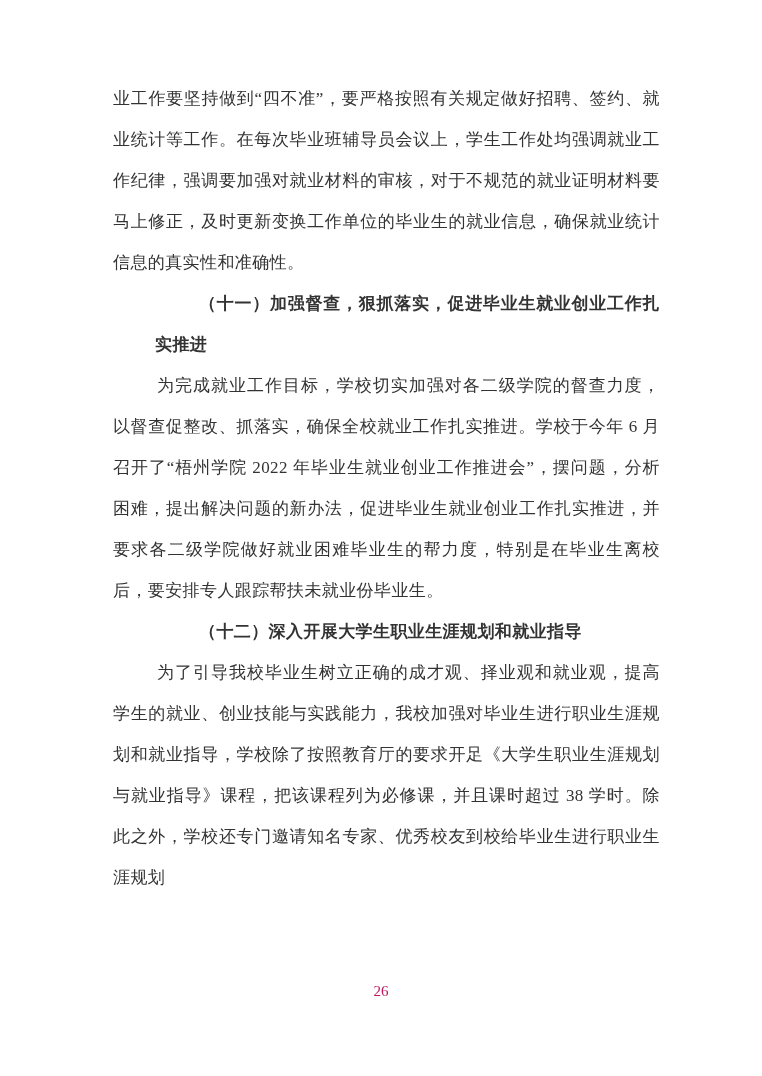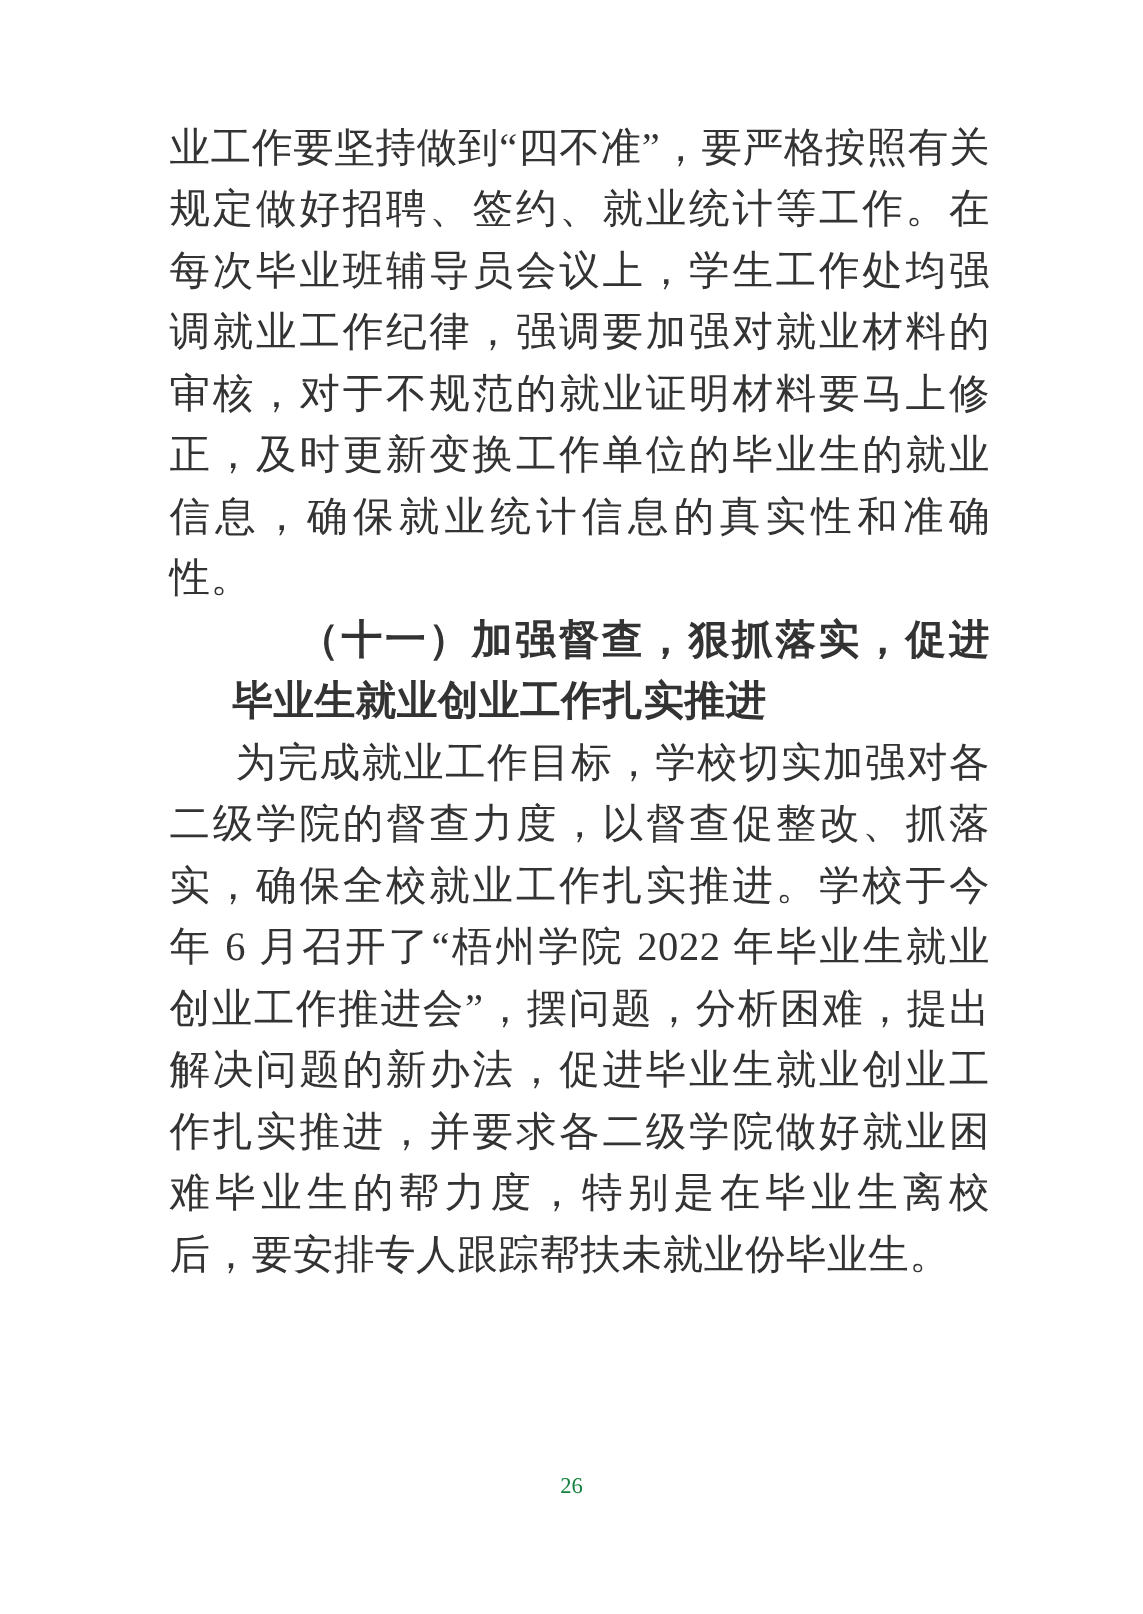--- a/index.html
+++ b/index.html
@@ -18,21 +18,21 @@
   }
   .content {
     position: absolute;
     left: 113px;
     top: 78px;
     width: 547px;
   }
   .content p {
     margin: 0;
     padding: 0;
-    font-size: 27px;
+    font-size: 17px;
     line-height: 41px;
     letter-spacing: 0.4px;
     text-align: justify;
     text-justify: inter-ideograph;
     word-break: break-all;
   }
   .content p.indent {
     text-indent: 44px;
   }
   .content p.heading {
@@ -41,26 +41,28 @@
     margin-left: 42px;
   }
   .page-number {
     position: absolute;
     left: 0;
     top: 982px;
     width: 100%;
     text-align: center;
     font-size: 15px;
     line-height: 18px;
-    color: #15803d;
+    color: #be185d;
   }
 </style>
 </head>
 <body>
 
 <div class="page">
   <div class="content">
     <p>业工作要坚持做到“四不准”，要严格按照有关规定做好招聘、签约、就业统计等工作。在每次毕业班辅导员会议上，学生工作处均强调就业工作纪律，强调要加强对就业材料的审核，对于不规范的就业证明材料要马上修正，及时更新变换工作单位的毕业生的就业信息，确保就业统计信息的真实性和准确性。</p>
     <p class="heading">（十一）加强督查，狠抓落实，促进毕业生就业创业工作扎实推进</p>
     <p class="indent">为完成就业工作目标，学校切实加强对各二级学院的督查力度，以督查促整改、抓落实，确保全校就业工作扎实推进。学校于今年 6 月召开了“梧州学院 2022 年毕业生就业创业工作推进会”，摆问题，分析困难，提出解决问题的新办法，促进毕业生就业创业工作扎实推进，并要求各二级学院做好就业困难毕业生的帮力度，特别是在毕业生离校后，要安排专人跟踪帮扶未就业份毕业生。</p>
+    <p class="heading">（十二）深入开展大学生职业生涯规划和就业指导</p>
+    <p class="indent">为了引导我校毕业生树立正确的成才观、择业观和就业观，提高学生的就业、创业技能与实践能力，我校加强对毕业生进行职业生涯规划和就业指导，学校除了按照教育厅的要求开足《大学生职业生涯规划与就业指导》课程，把该课程列为必修课，并且课时超过 38 学时。除此之外，学校还专门邀请知名专家、优秀校友到校给毕业生进行职业生涯规划</p>
   </div>
   <div class="page-number">26</div>
 </div>
 
 </body></html>

